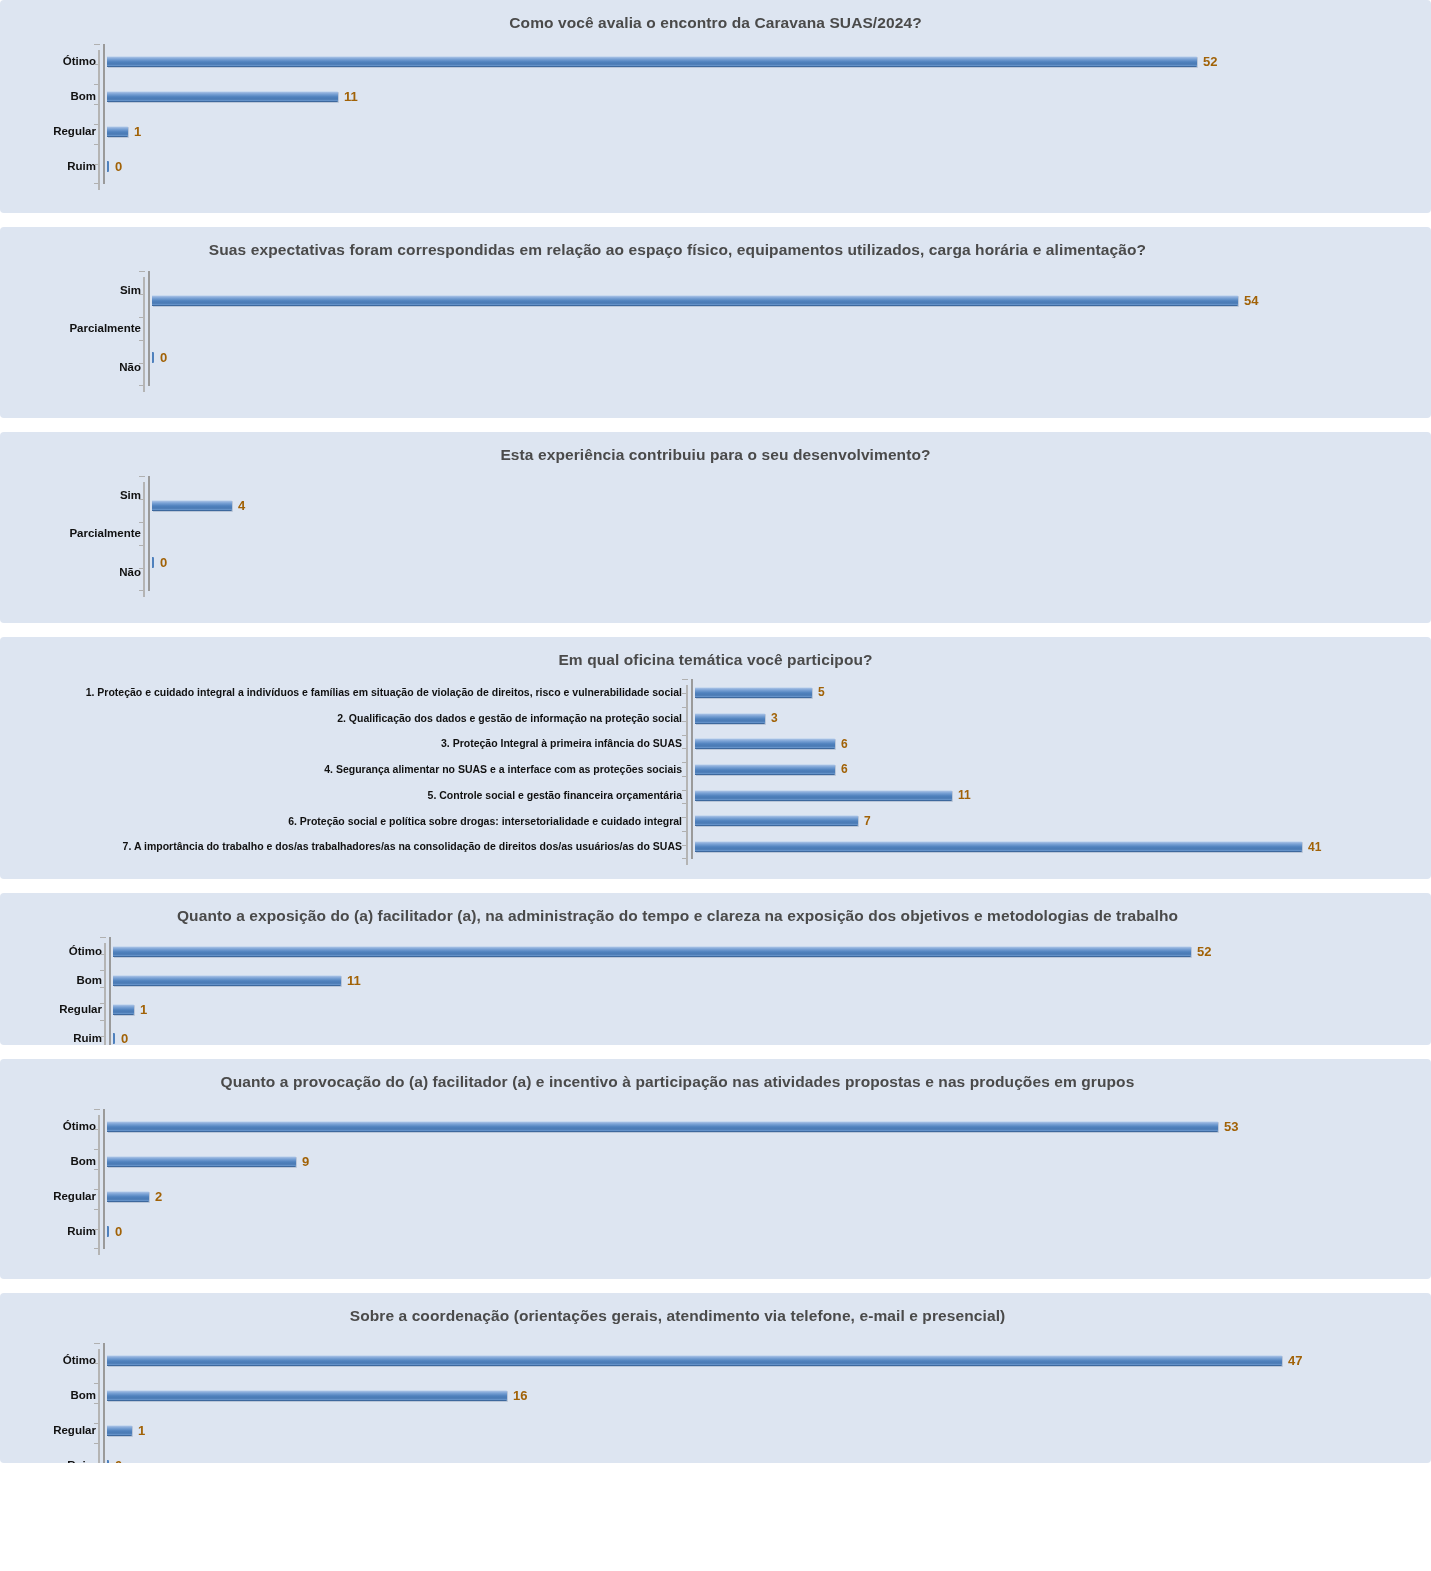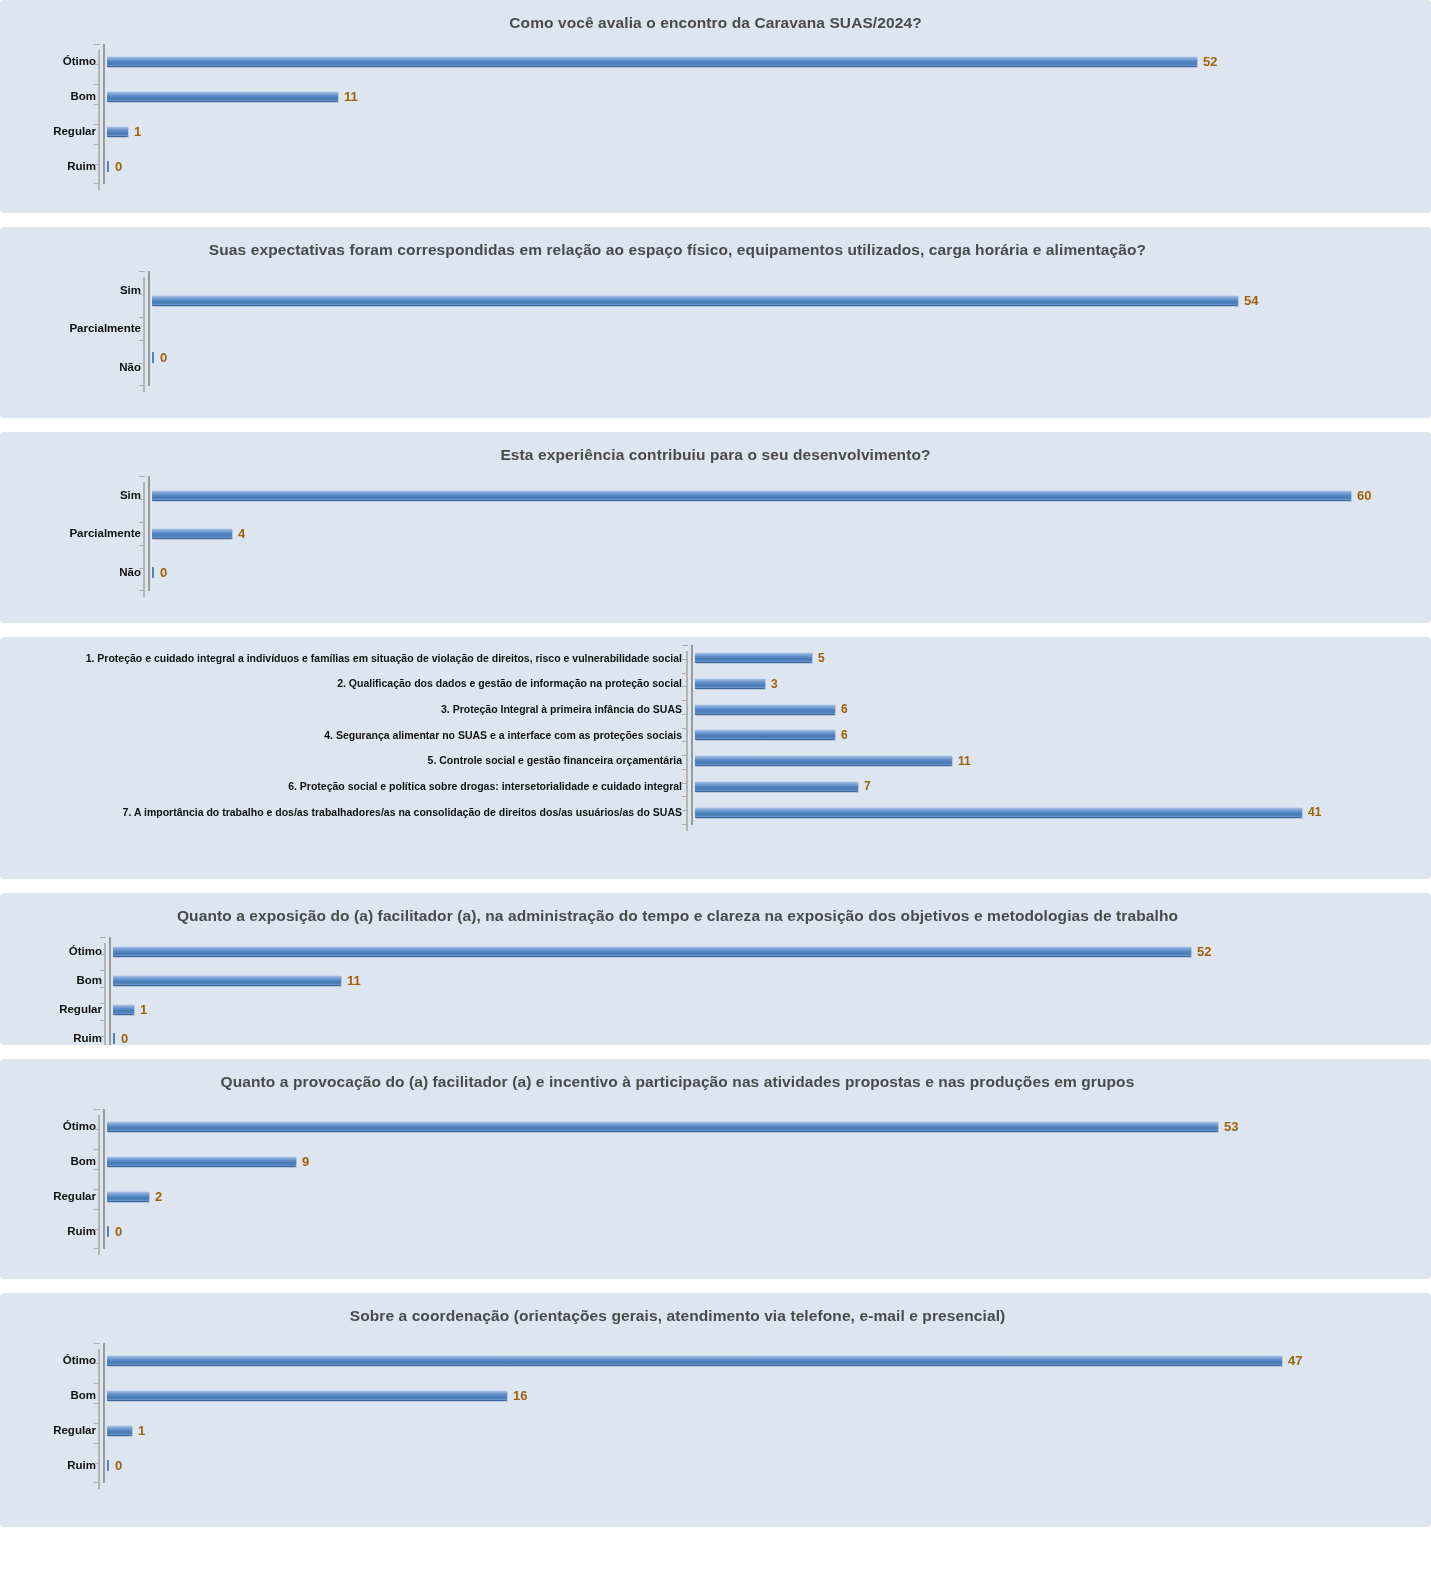--- a/index.html
+++ b/index.html
@@ -211,36 +211,33 @@
           <span></span>
             <span></span>
             <span></span>
             <span></span>
             <span></span>
             <span></span>
         </div>
       </div>
       <div class="bars">
         <div class="bar-row">
-          <div class="bar" style="width:1199px;"></div>
-          <div class="bar-value">60</div>
-        </div>
-        <div class="bar-row">
           <div class="bar" style="width:80px;"></div>
           <div class="bar-value">4</div>
         </div>
         <div class="bar-row">
           <div class="bar zero"></div>
           <div class="bar-value">0</div>
         </div>
       </div>
     </div>
   </div>
 
   <div class="chart-panel" style="height:242px;">
+    <div class="chart-title">Em qual oficina temática você participou?</div>
     <div class="plot" style="height:180px;padding-right:90px;margin-top:8px;">
       <div class="cat-labels" style="width:686px;padding-right:4px;">
         <div class="cat-label small">1. Proteção e cuidado integral a indivíduos e famílias em situação de violação de direitos, risco e vulnerabilidade social</div>
         <div class="cat-label small">2. Qualificação dos dados e gestão de informação na proteção social</div>
         <div class="cat-label small">3. Proteção Integral à primeira infância do SUAS</div>
         <div class="cat-label small">4. Segurança alimentar no SUAS e a interface com as proteções sociais</div>
         <div class="cat-label small">5. Controle social e gestão financeira orçamentária</div>
         <div class="cat-label small">6. Proteção social e política sobre drogas: intersetorialidade e cuidado integral</div>
         <div class="cat-label small">7. A importância do trabalho e dos/as trabalhadores/as na consolidação de direitos dos/as usuários/as do SUAS</div>
       </div>
@@ -372,21 +369,21 @@
           <div class="bar-value">2</div>
         </div>
         <div class="bar-row">
           <div class="bar zero"></div>
           <div class="bar-value">0</div>
         </div>
       </div>
     </div>
   </div>
 
-  <div class="chart-panel" style="height:234px;">
+  <div class="chart-panel" style="height:170px;">
     <div class="chart-title wide">Sobre a coordenação (orientações gerais, atendimento via telefone, e-mail  e presencial)</div>
     <div class="plot" style="height:140px;padding-right:110px;margin-top:16px;">
       <div class="cat-labels" style="width:98px;">
         <div class="cat-label">Ótimo</div>
         <div class="cat-label">Bom</div>
         <div class="cat-label">Regular</div>
         <div class="cat-label">Ruim</div>
       </div>
       <div class="axis">
         <div class="ticks">

